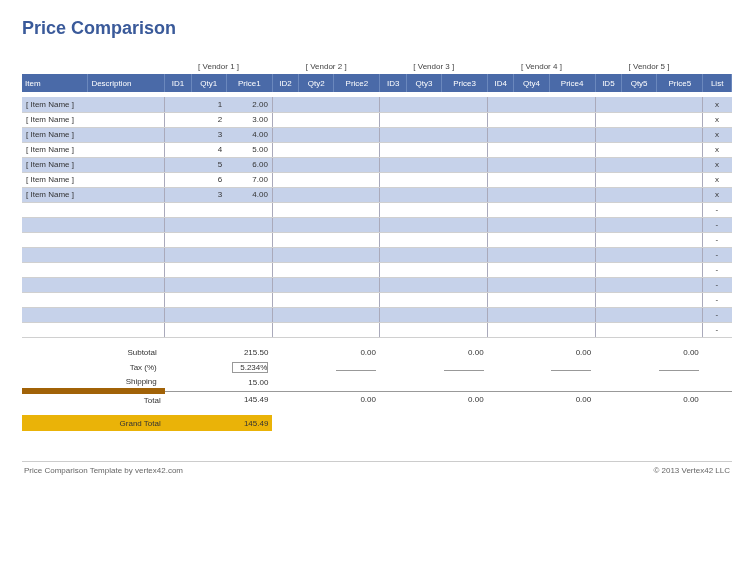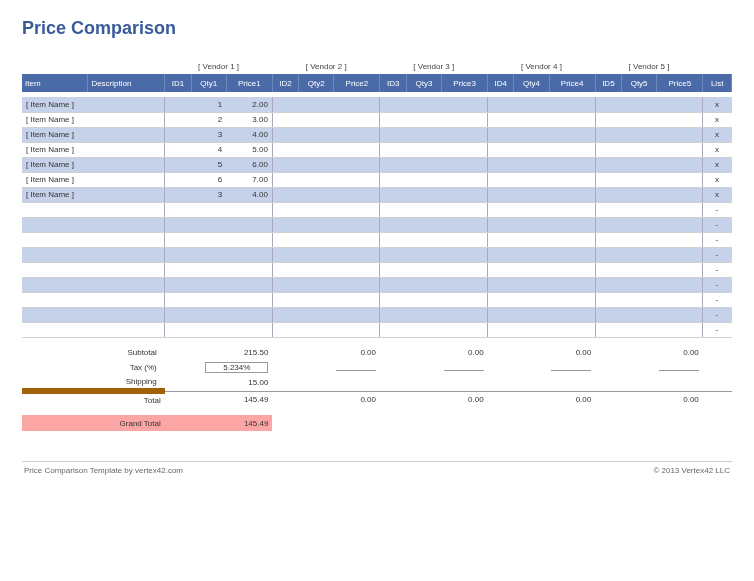--- a/index.html
+++ b/index.html
@@ -64,39 +64,39 @@
     font-size: 8px;
     text-align: right;
     padding-right: 4px;
     height: 14px;
   }
   .summary-row .label { text-align: right; padding-right: 8px; }
   .tax-box {
     border: 1px solid #999;
     background: #fff;
     display: inline-block;
-    padding: 0 17px;
+    padding: 0 0;
     min-width: 36px;
     text-align: right;
   }
   .other-box {
     border-bottom: 1px solid #999;
     display: inline-block;
     min-width: 40px;
     height: 10px;
   }
   .total-row td {
     border-top: 1px solid #999;
     font-size: 8px;
     text-align: right;
     padding-right: 4px;
     height: 14px;
   }
   .grand-row td {
-    background: #fca5a5;
+    background: #eab308;
     font-size: 8px;
     text-align: right;
     padding-right: 4px;
     height: 16px;
     vertical-align: middle;
   }
   .footer {
     margin-top: 30px;
     padding: 4px 2px;
     border-top: 1px solid #ccc;

